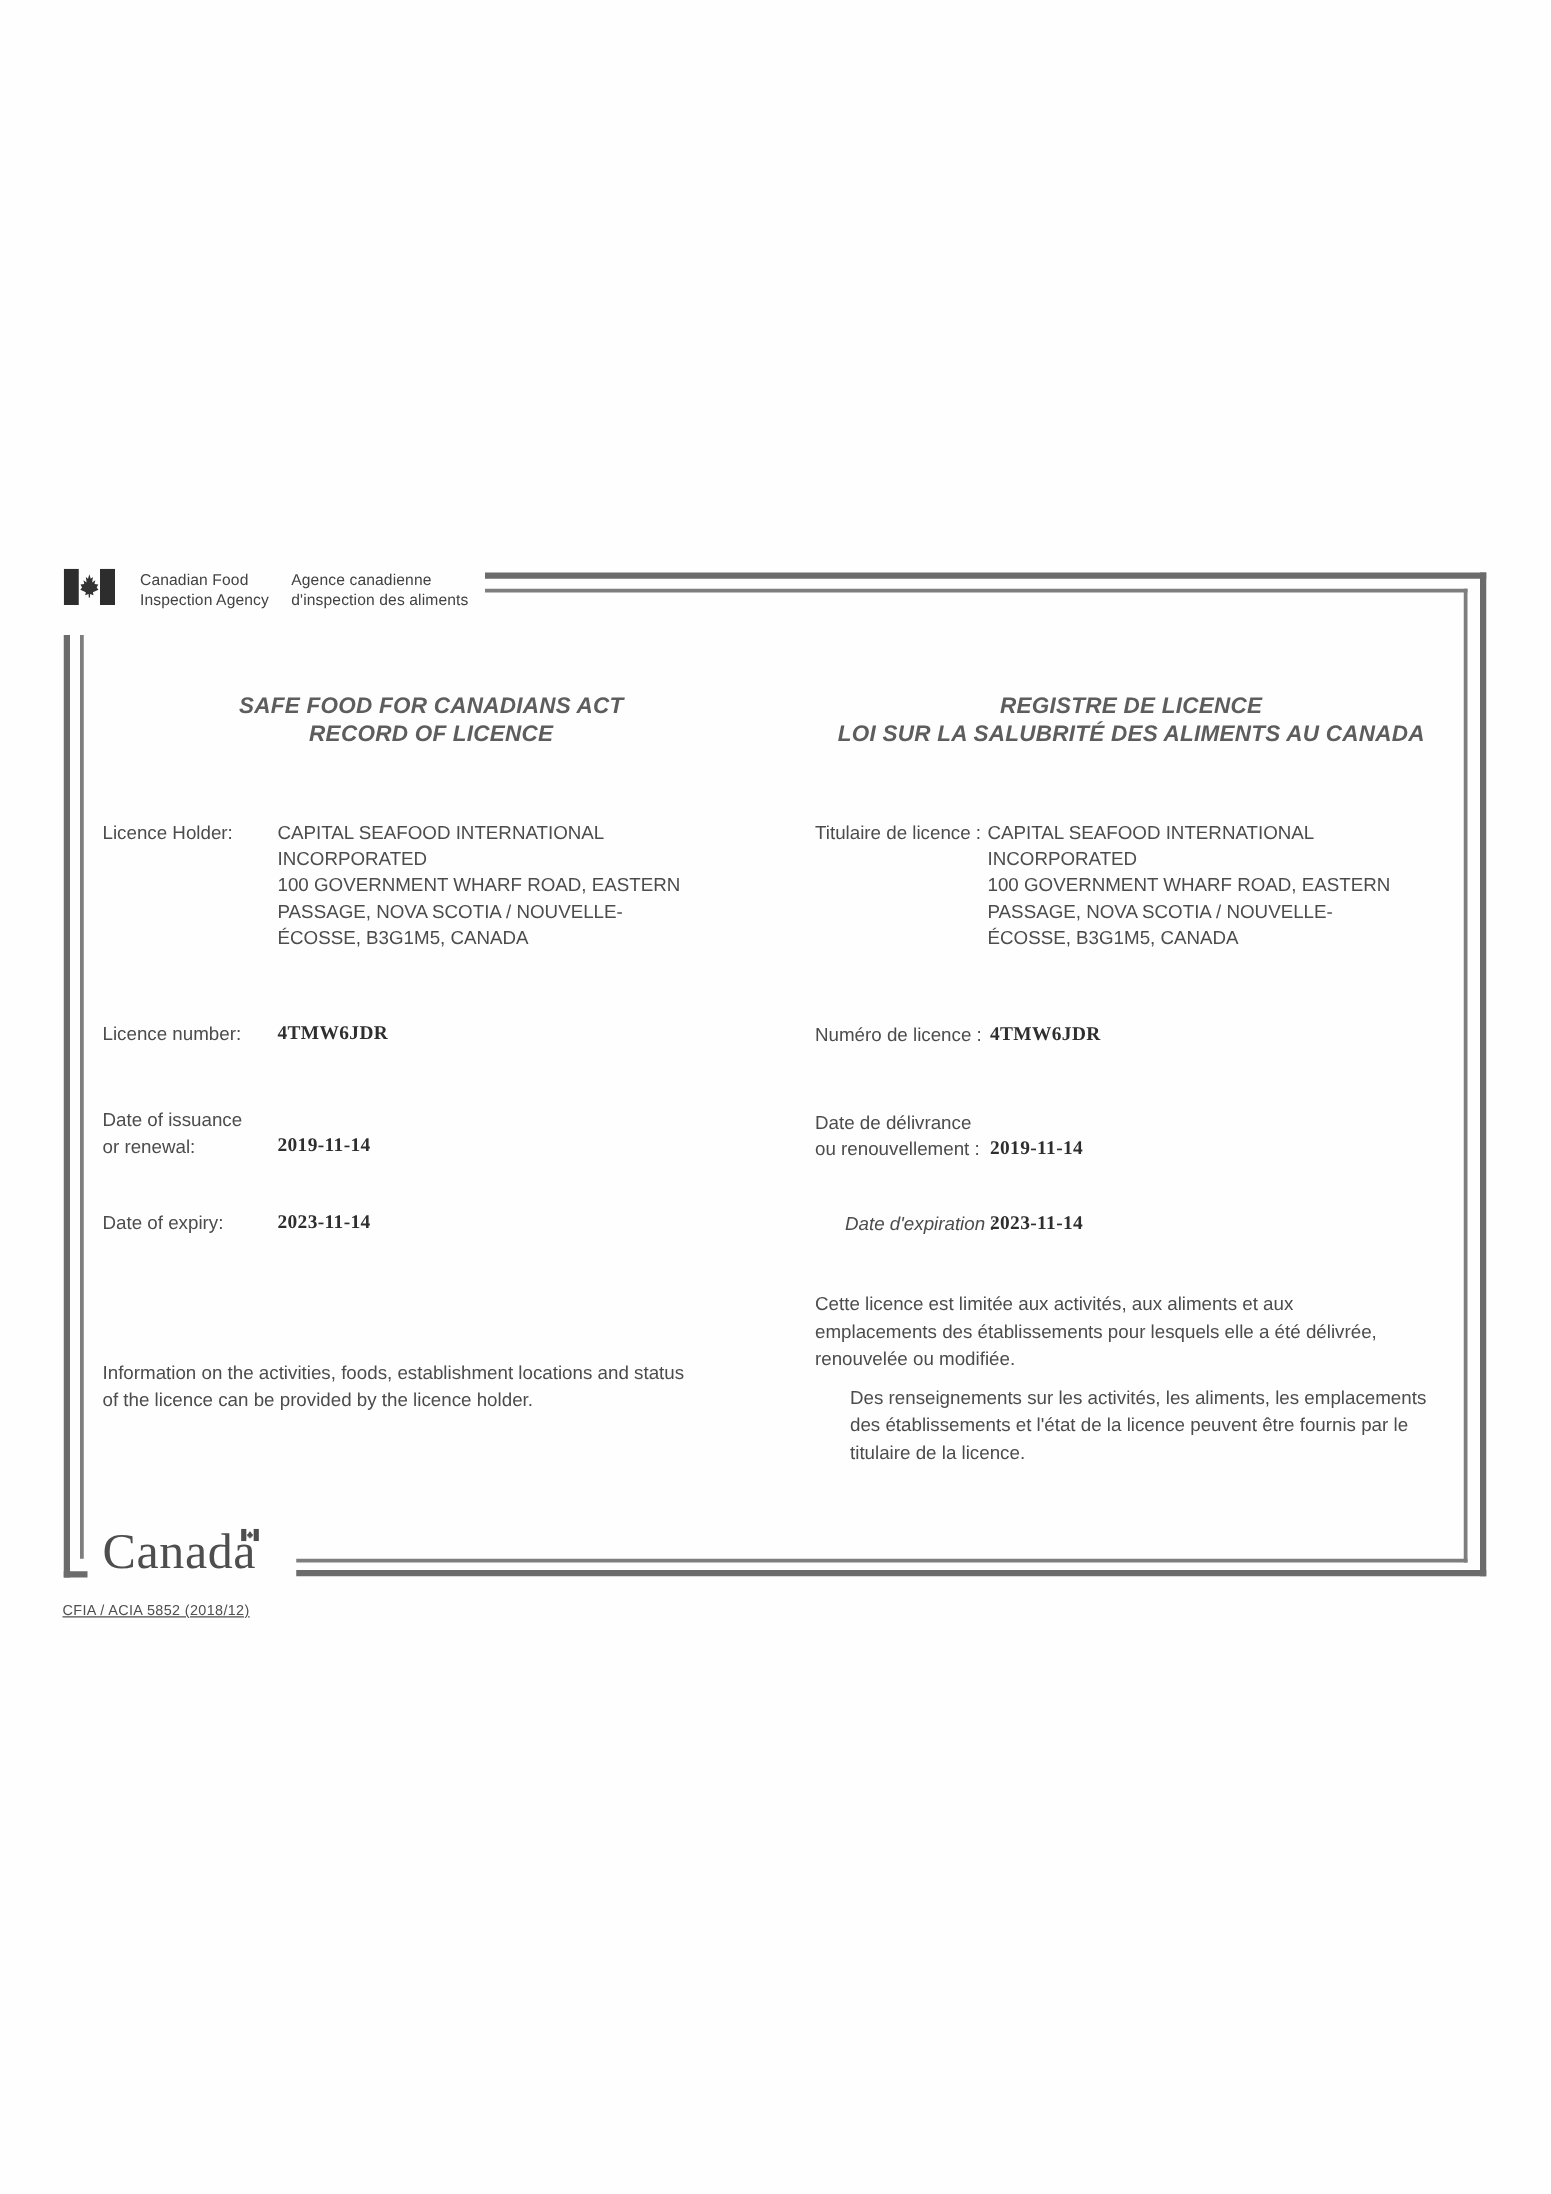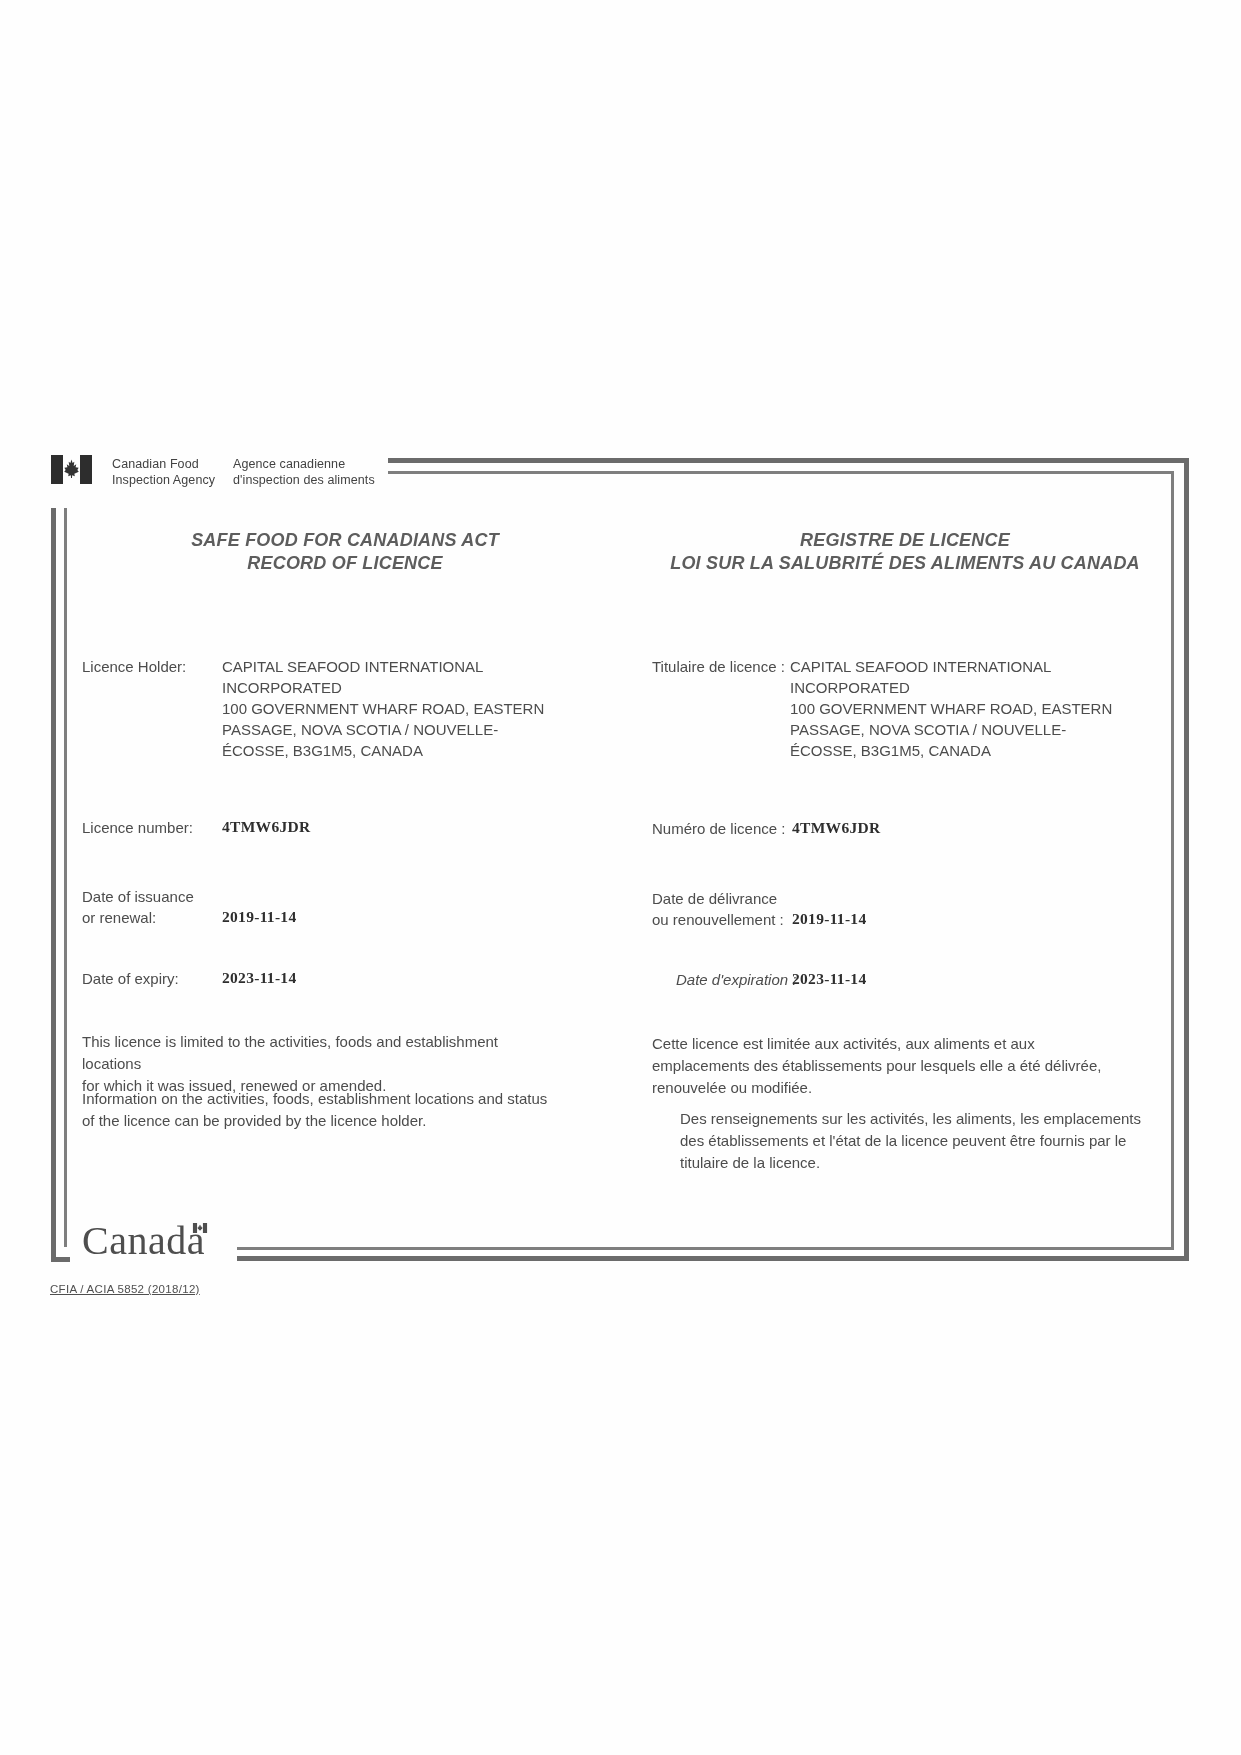--- a/index.html
+++ b/index.html
@@ -10,21 +10,21 @@
   }
   .abs { position:absolute; }
   .rule { position:absolute; background:#6b6b6b; }
   .rule.thin { background:#7e7e7e; }
   .agency {
     position:absolute; font-size:12.5px; line-height:15.5px; color:#424242;
     white-space:pre-line; letter-spacing:0.1px;
   }
   .title {
     position:absolute; font-style:italic; font-weight:700; font-size:18px;
-    line-height:23px; color:#5d5d5d; text-align:center; letter-spacing:0.2px;
+    line-height:23px; color:#5d5d5d; text-align:center; letter-spacing:0.2px;margin-top:24px;
   }
   .lbl {
     position:absolute; font-size:15px; line-height:21px; color:#4c4c4c;
     white-space:pre-line;
   }
   .val-sans {
     position:absolute; font-size:15px; line-height:21px; color:#4c4c4c;
     white-space:pre-line;
   }
   .val-serif {
@@ -98,22 +98,20 @@
   <div class="lbl" style="left:82px; top:817px;">Licence number:</div>
   <div class="val-serif" style="left:222px; top:816px;">4TMW6JDR</div>
 
   <div class="lbl" style="left:82px; top:886px;">Date of issuance
 or renewal:</div>
   <div class="val-serif" style="left:222px; top:906px;">2019-11-14</div>
 
   <div class="lbl" style="left:82px; top:968px;">Date of expiry:</div>
   <div class="val-serif" style="left:222px; top:967px;">2023-11-14</div>
 
-  <div class="para" style="left:82px; top:1031px; width:470px;">This licence is limited to the activities, foods and establishment locations
-for which it was issued, renewed or amended.</div>
   <div class="para" style="left:82px; top:1088px; width:470px;">Information on the activities, foods, establishment locations and status
 of the licence can be provided by the licence holder.</div>
 
   <div class="lbl" style="left:652px; top:656px;">Titulaire de licence :</div>
   <div class="val-sans" style="left:790px; top:656px; width:340px;">CAPITAL SEAFOOD INTERNATIONAL
 INCORPORATED
 100 GOVERNMENT WHARF ROAD, EASTERN
 PASSAGE, NOVA SCOTIA / NOUVELLE-
 ÉCOSSE, B3G1M5, CANADA</div>
 

